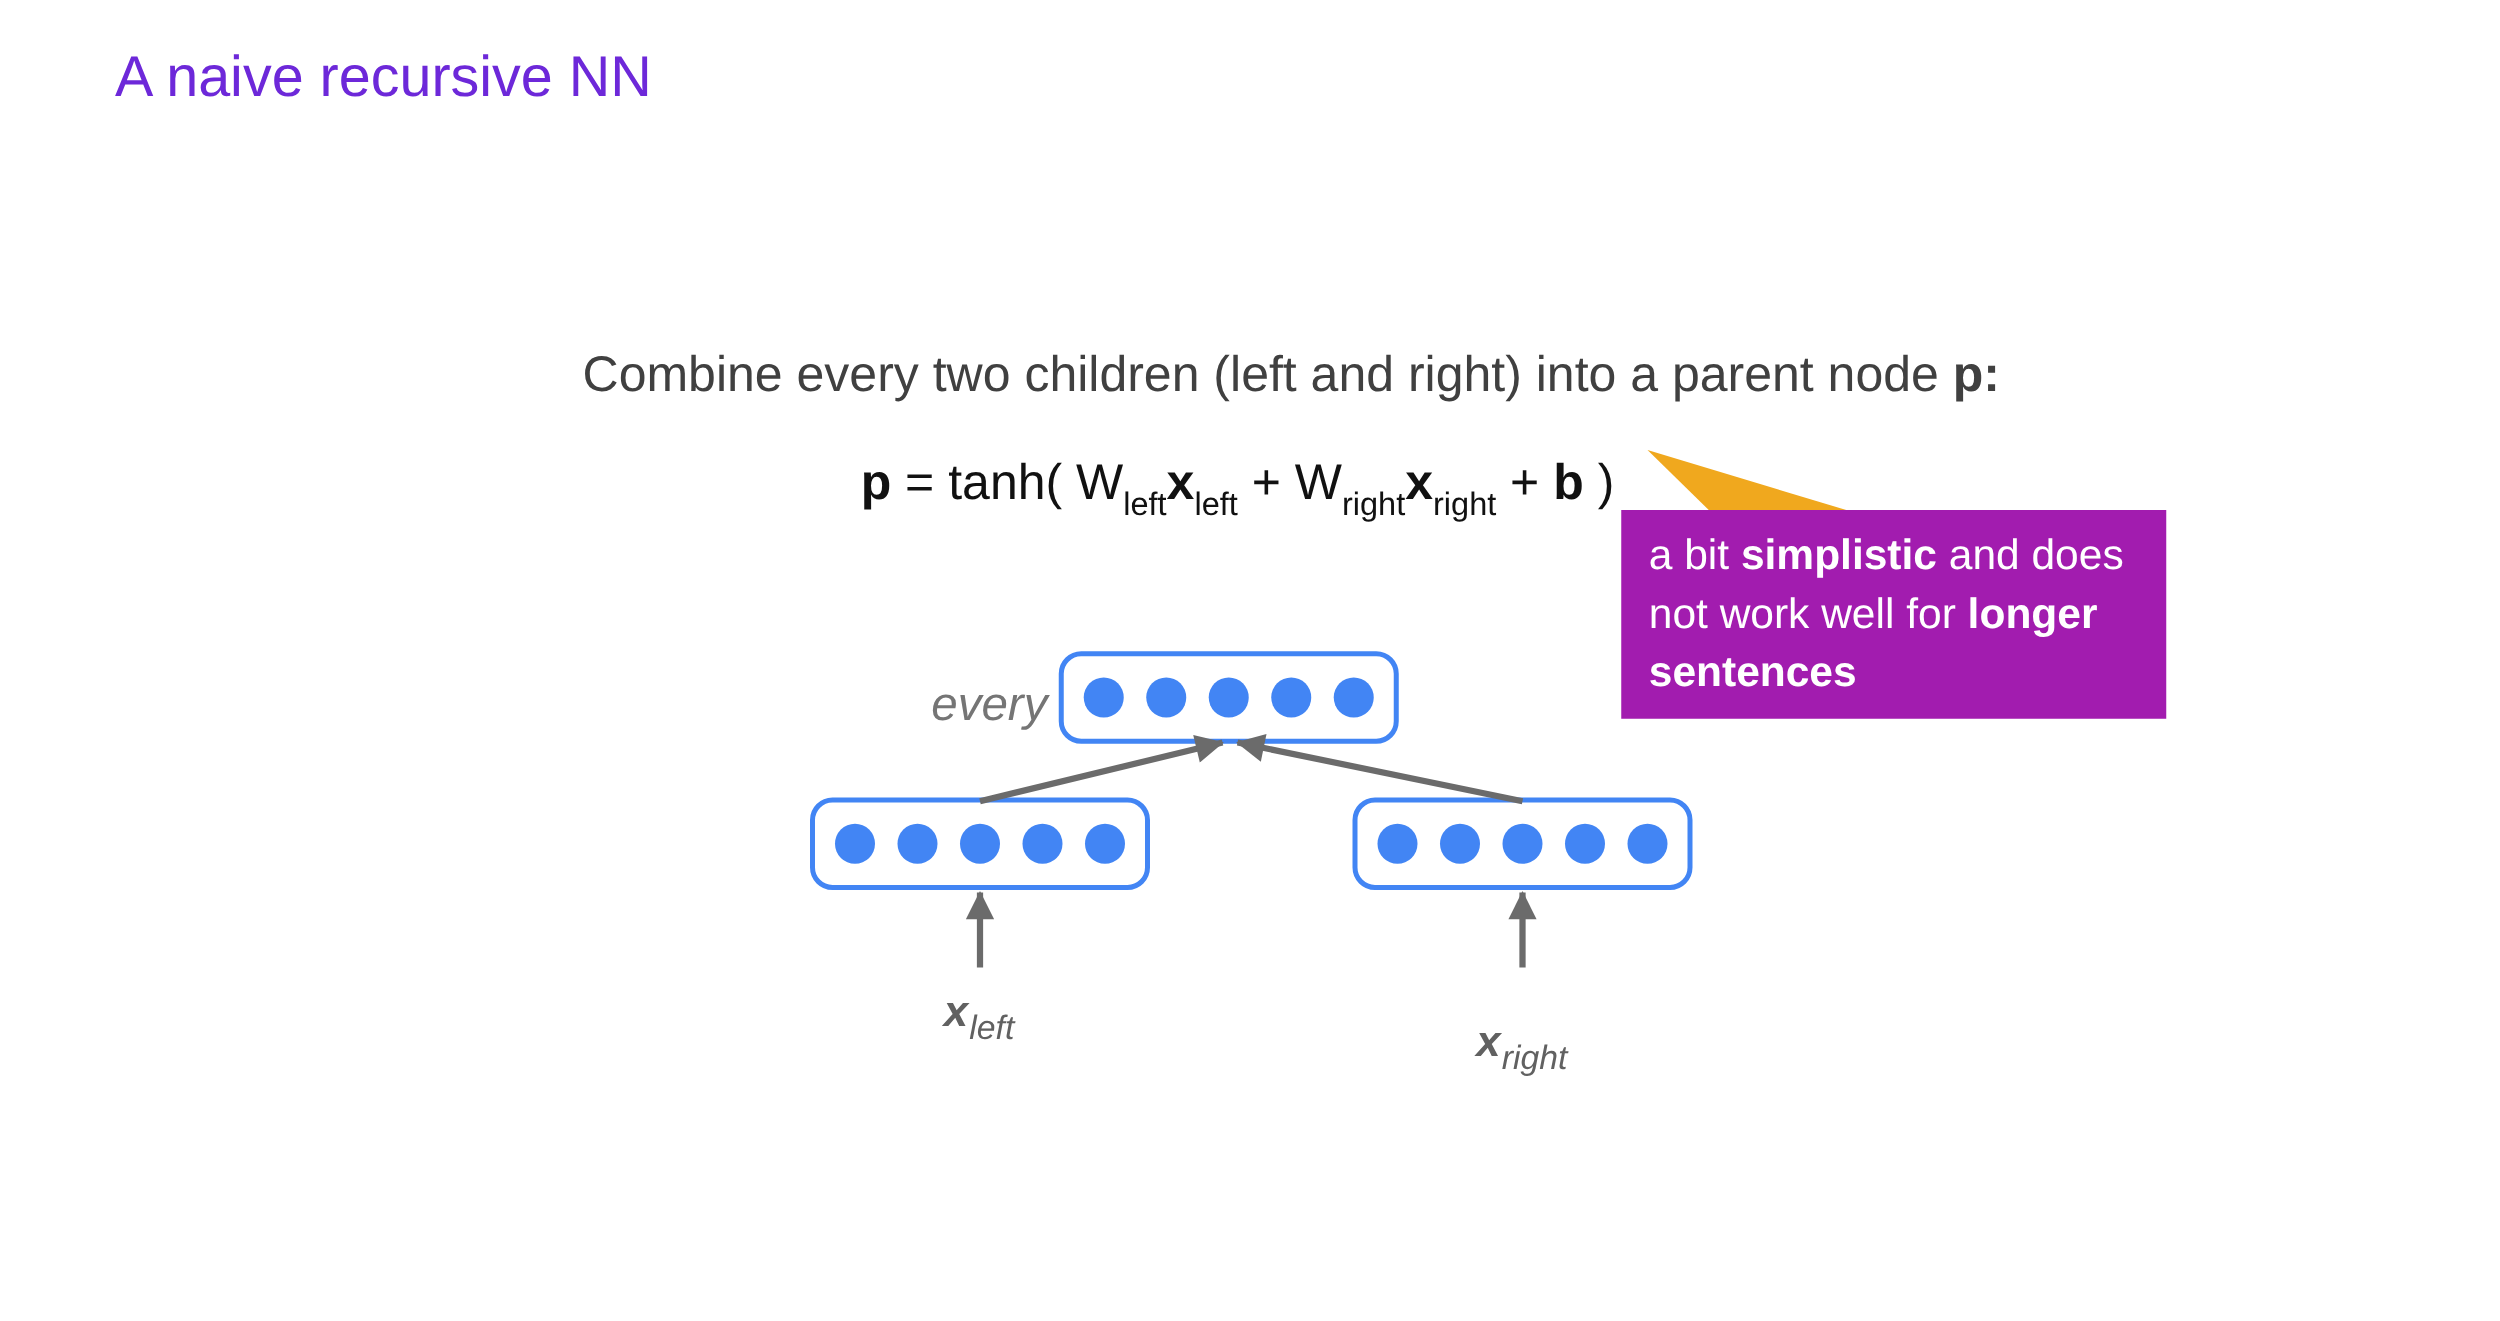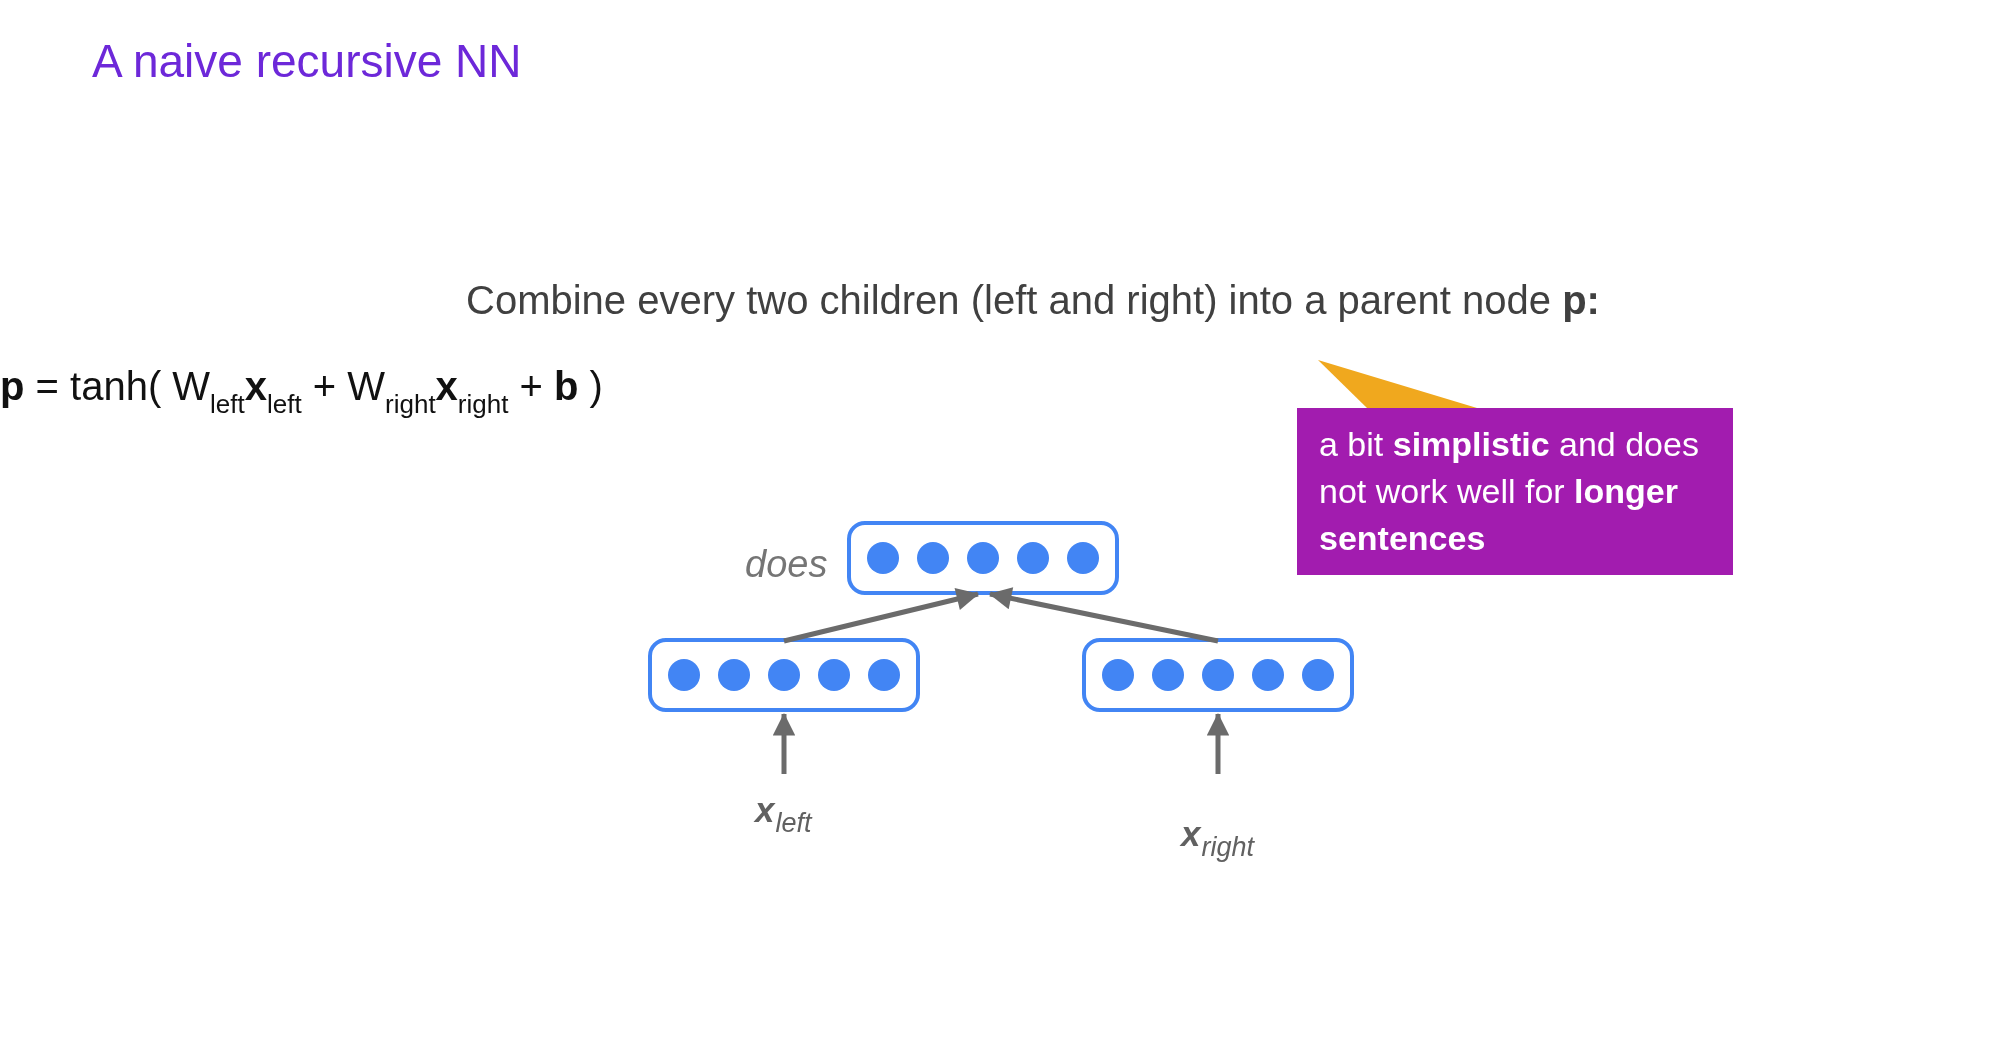--- a/index.html
+++ b/index.html
@@ -19,21 +19,21 @@
   .heading{
     position:absolute;left:0;top:276px;width:1980px;
     text-align:center;font-size:40px;line-height:1.2;color:#404040;
     white-space:pre-wrap;
     padding-left:43px;
   }
   .heading b{font-weight:700;}
 
   .formula{
     position:absolute;left:0;top:362px;width:1980px;
-    text-align:left;font-size:40px;line-height:1.2;color:#111111;
+    text-align:center;font-size:40px;line-height:1.2;color:#111111;
     white-space:pre-wrap;
   }
   .formula b{font-weight:700;}
   .fsub{
     display:inline-block;font-size:26px;position:relative;top:13px;
   }
 
   .diagram{position:absolute;left:0;top:0;width:2000px;height:1057px;}
 
   .tanh-label{
@@ -113,21 +113,21 @@
     </g>
 
     <g fill="none" stroke-width="5" stroke="#6B6B6B">
       <line x1="784" y1="641" x2="978" y2="594" marker-end="url(#ah)"></line>
       <line x1="1218" y1="641" x2="990" y2="594" marker-end="url(#ah)"></line>
       <line x1="784" y1="774" x2="784" y2="714" marker-end="url(#ah)"></line>
       <line x1="1218" y1="774" x2="1218" y2="714" marker-end="url(#ah)"></line>
     </g>
   </svg>
 
-  <div class="tanh-label">does</div>
+  <div class="tanh-label">every</div>
 
   <div class="xlabel left"><b>x</b><span class="sub">left</span></div>
 
   <div class="xlabel right"><b>x</b><span class="sub">right</span></div>
 
   <div class="callout">
     <svg class="callout-tail" viewBox="0 0 200 48" xmlns="http://www.w3.org/2000/svg">
       <polygon points="21,0 180,48 70,48"></polygon>
     </svg><span>a bit </span><b>simplistic</b><span> and does not work well for </span><b>longer sentences</b>
   </div>

